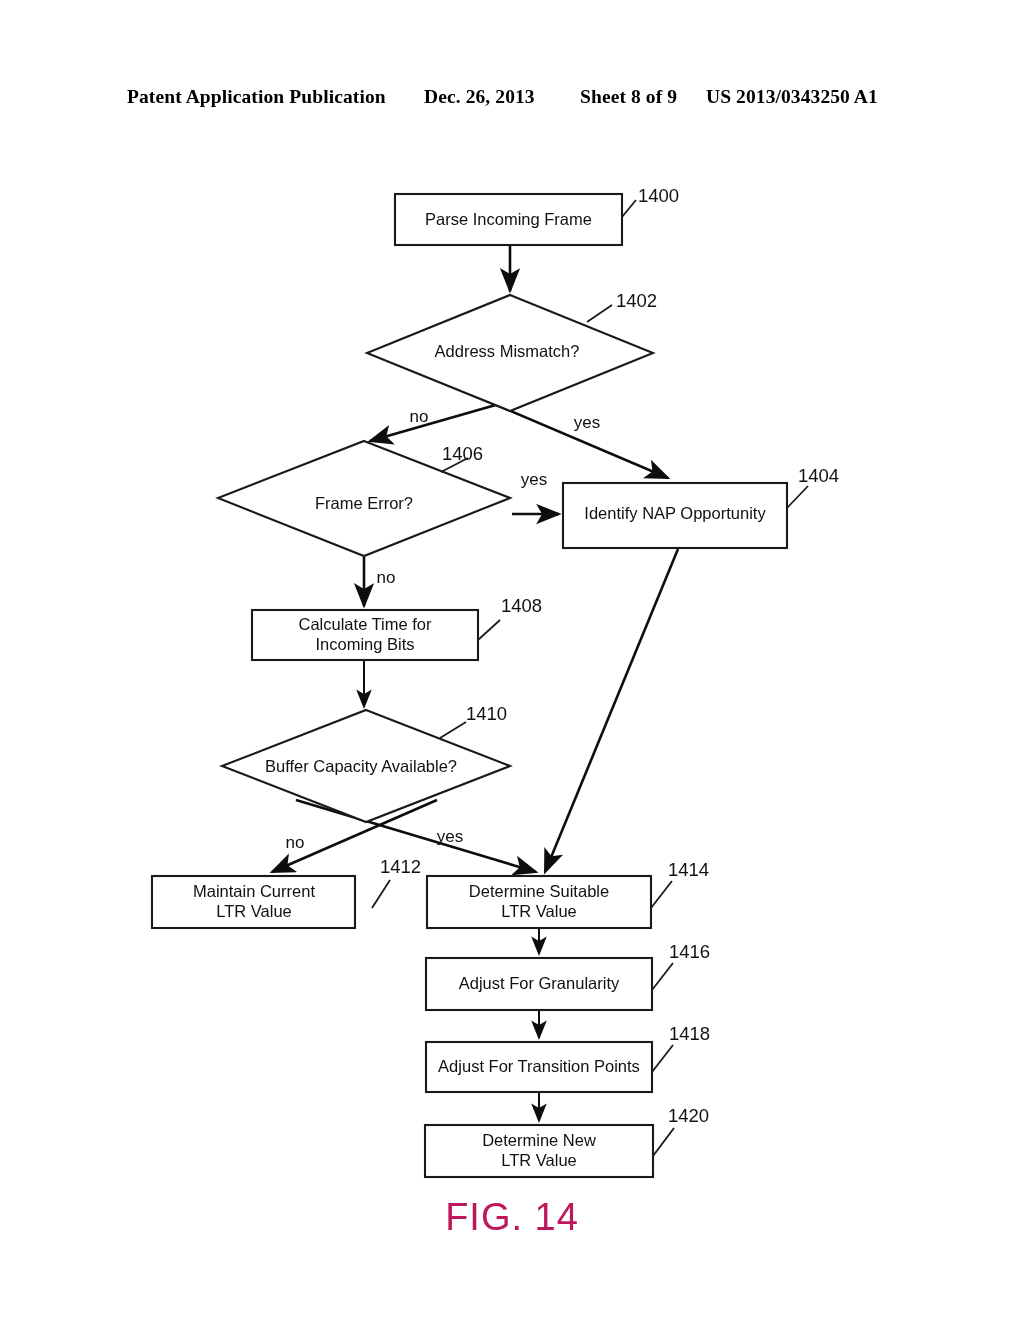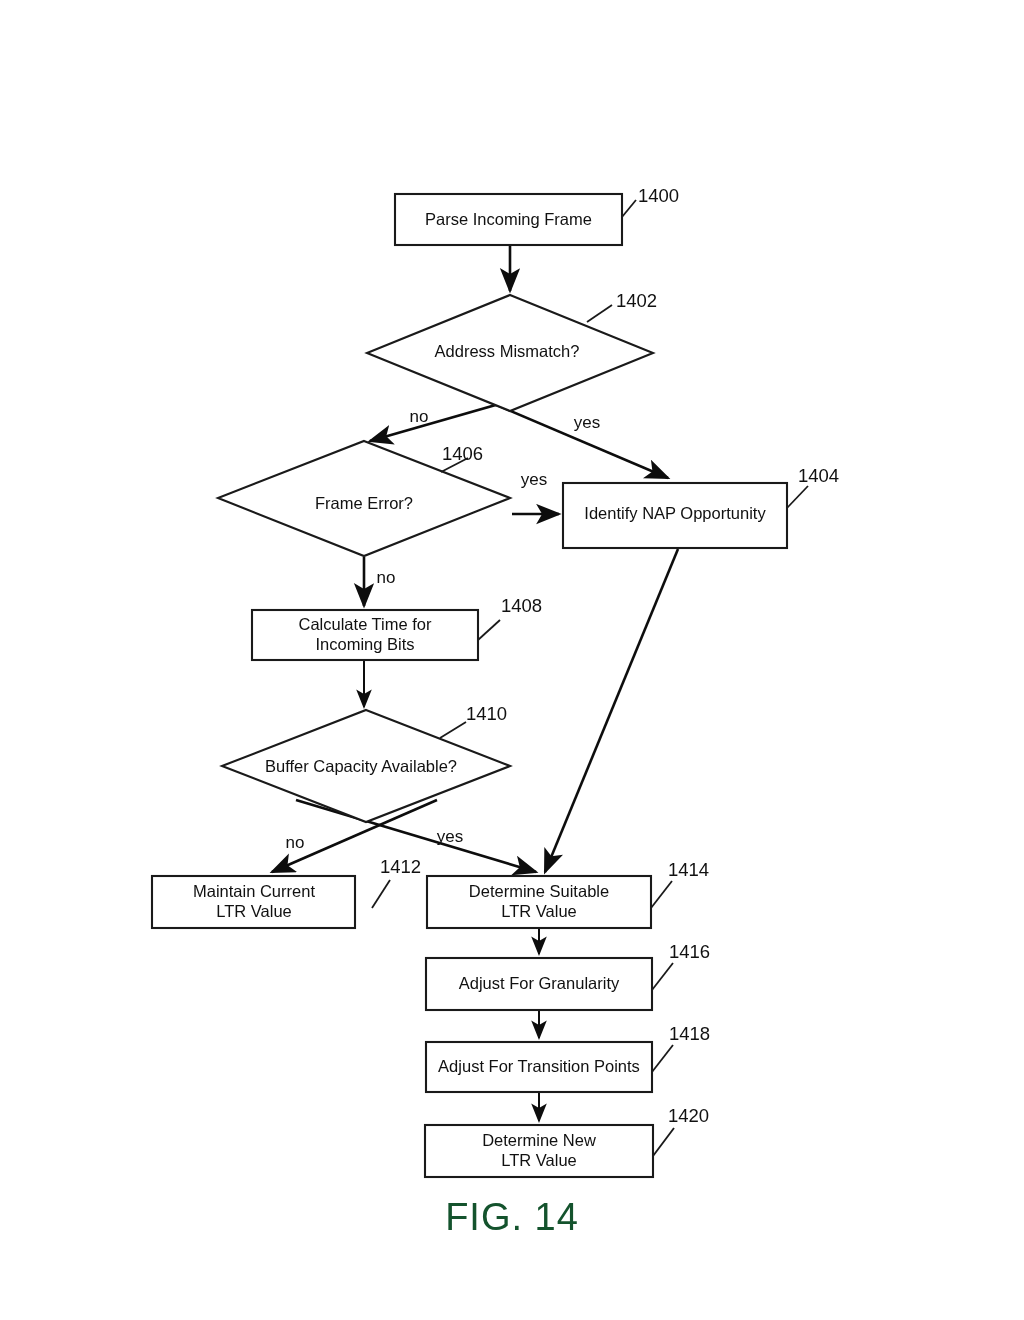--- a/index.html
+++ b/index.html
@@ -111,29 +111,35 @@
   }
   .fig-caption {
     position: absolute;
     left: 0;
     top: 1196px;
     width: 1024px;
     text-align: center;
     font-family: "Liberation Sans", sans-serif;
     font-size: 38px;
     letter-spacing: 1px;
-    color: #14532d;
+    color: #be185d;
   }
   .fig-caption span { padding-left: 0px; }
 </style>
 </head>
 <body>
 
 <div id="page">
 
+  <div class="pub-header">
+    <span class="hdr-left">Patent Application Publication</span>
+    <span class="hdr-mid">Dec. 26, 2013</span>
+    <span class="hdr-sheet">Sheet 8 of 9</span>
+    <span class="hdr-right">US 2013/0343250 A1</span>
+  </div>
 
   <svg id="flow-svg" viewBox="0 0 1024 1320">
     <defs>
       <marker id="arrow" markerWidth="10" markerHeight="10" refX="8.4" refY="3.6" orient="auto" markerUnits="strokeWidth">
         <path d="M0,0 L9,3.6 L0,7.2 L2.1,3.6 z" fill="#0d0d0d"></path>
       </marker>
       <marker id="arrowbig" markerWidth="11" markerHeight="11" refX="8.8" refY="3.9" orient="auto" markerUnits="strokeWidth">
         <path d="M0,0 L9.8,3.9 L0,7.8 L2.3,3.9 z" fill="#0d0d0d"></path>
       </marker>
     </defs>

